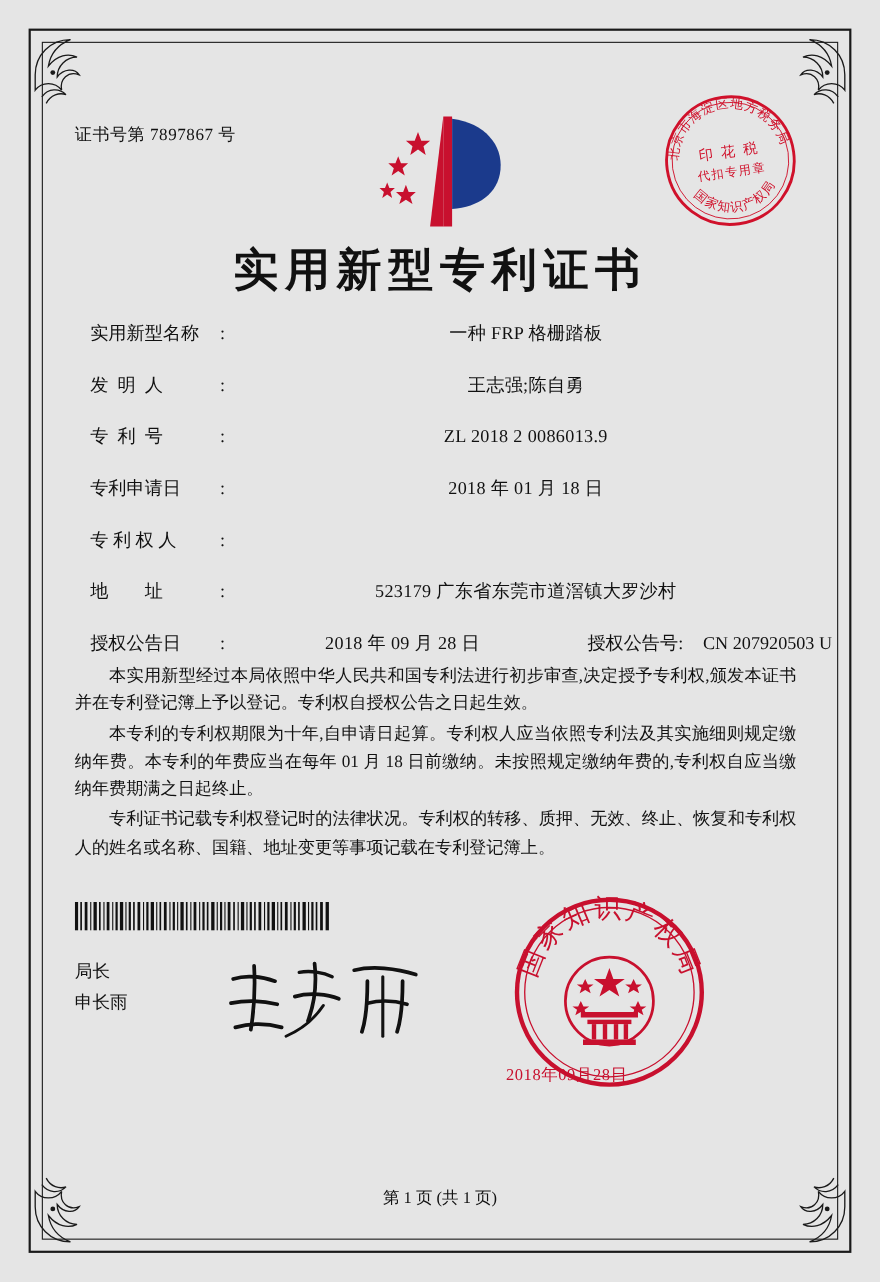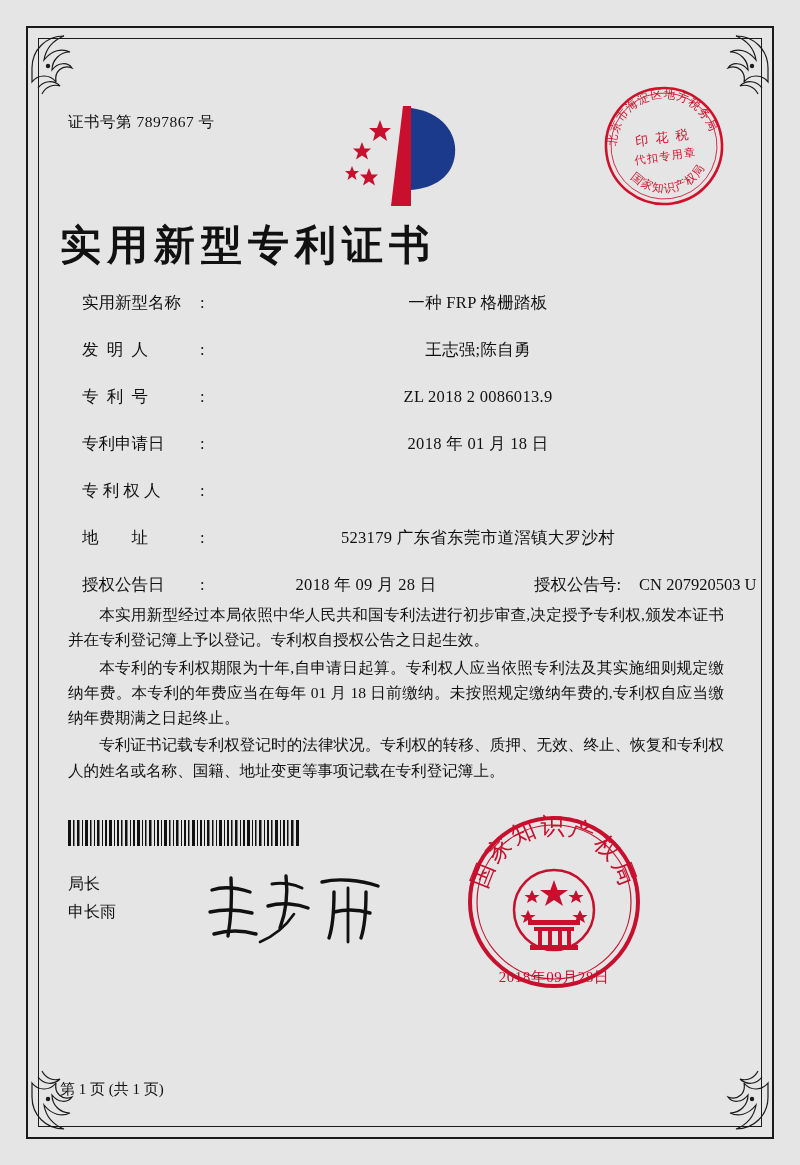--- a/index.html
+++ b/index.html
@@ -78,20 +78,21 @@
     top: 20px;
     width: 132px;
     height: 132px;
   }
   .round-stamp svg { display:block; }
 
   .title {
     position: absolute;
     top: 158px;
     width: 100%;
+    text-align: center;
     font-size: 41px;
     font-weight: bold;
     letter-spacing: 6px;
     font-family: "Liberation Serif", serif;
   }
 
   
   .fields {
     position: absolute;
     top: 232px;
@@ -177,32 +178,32 @@
     top: 748px;
     width: 188px;
     height: 188px;
   }
   .seal svg { display:block; }
   .seal-date {
     position: absolute;
     right: 92px;
     top: 908px;
     width: 188px;
-    text-align: center;
+    text-align: left;
     color: #c8102e;
     font-size: 15px;
     letter-spacing: 0.5px;
     font-family: "Liberation Serif", serif;
   }
 
   .page-no {
     position: absolute;
     bottom: 6px;
     width: 100%;
-    text-align: left;
+    text-align: center;
     font-size: 15px;
   }
 </style>
 </head>
 <body>
 
 <div class="page">
 
   <div class="outer-frame"></div>
   <div class="inner-frame"></div>

